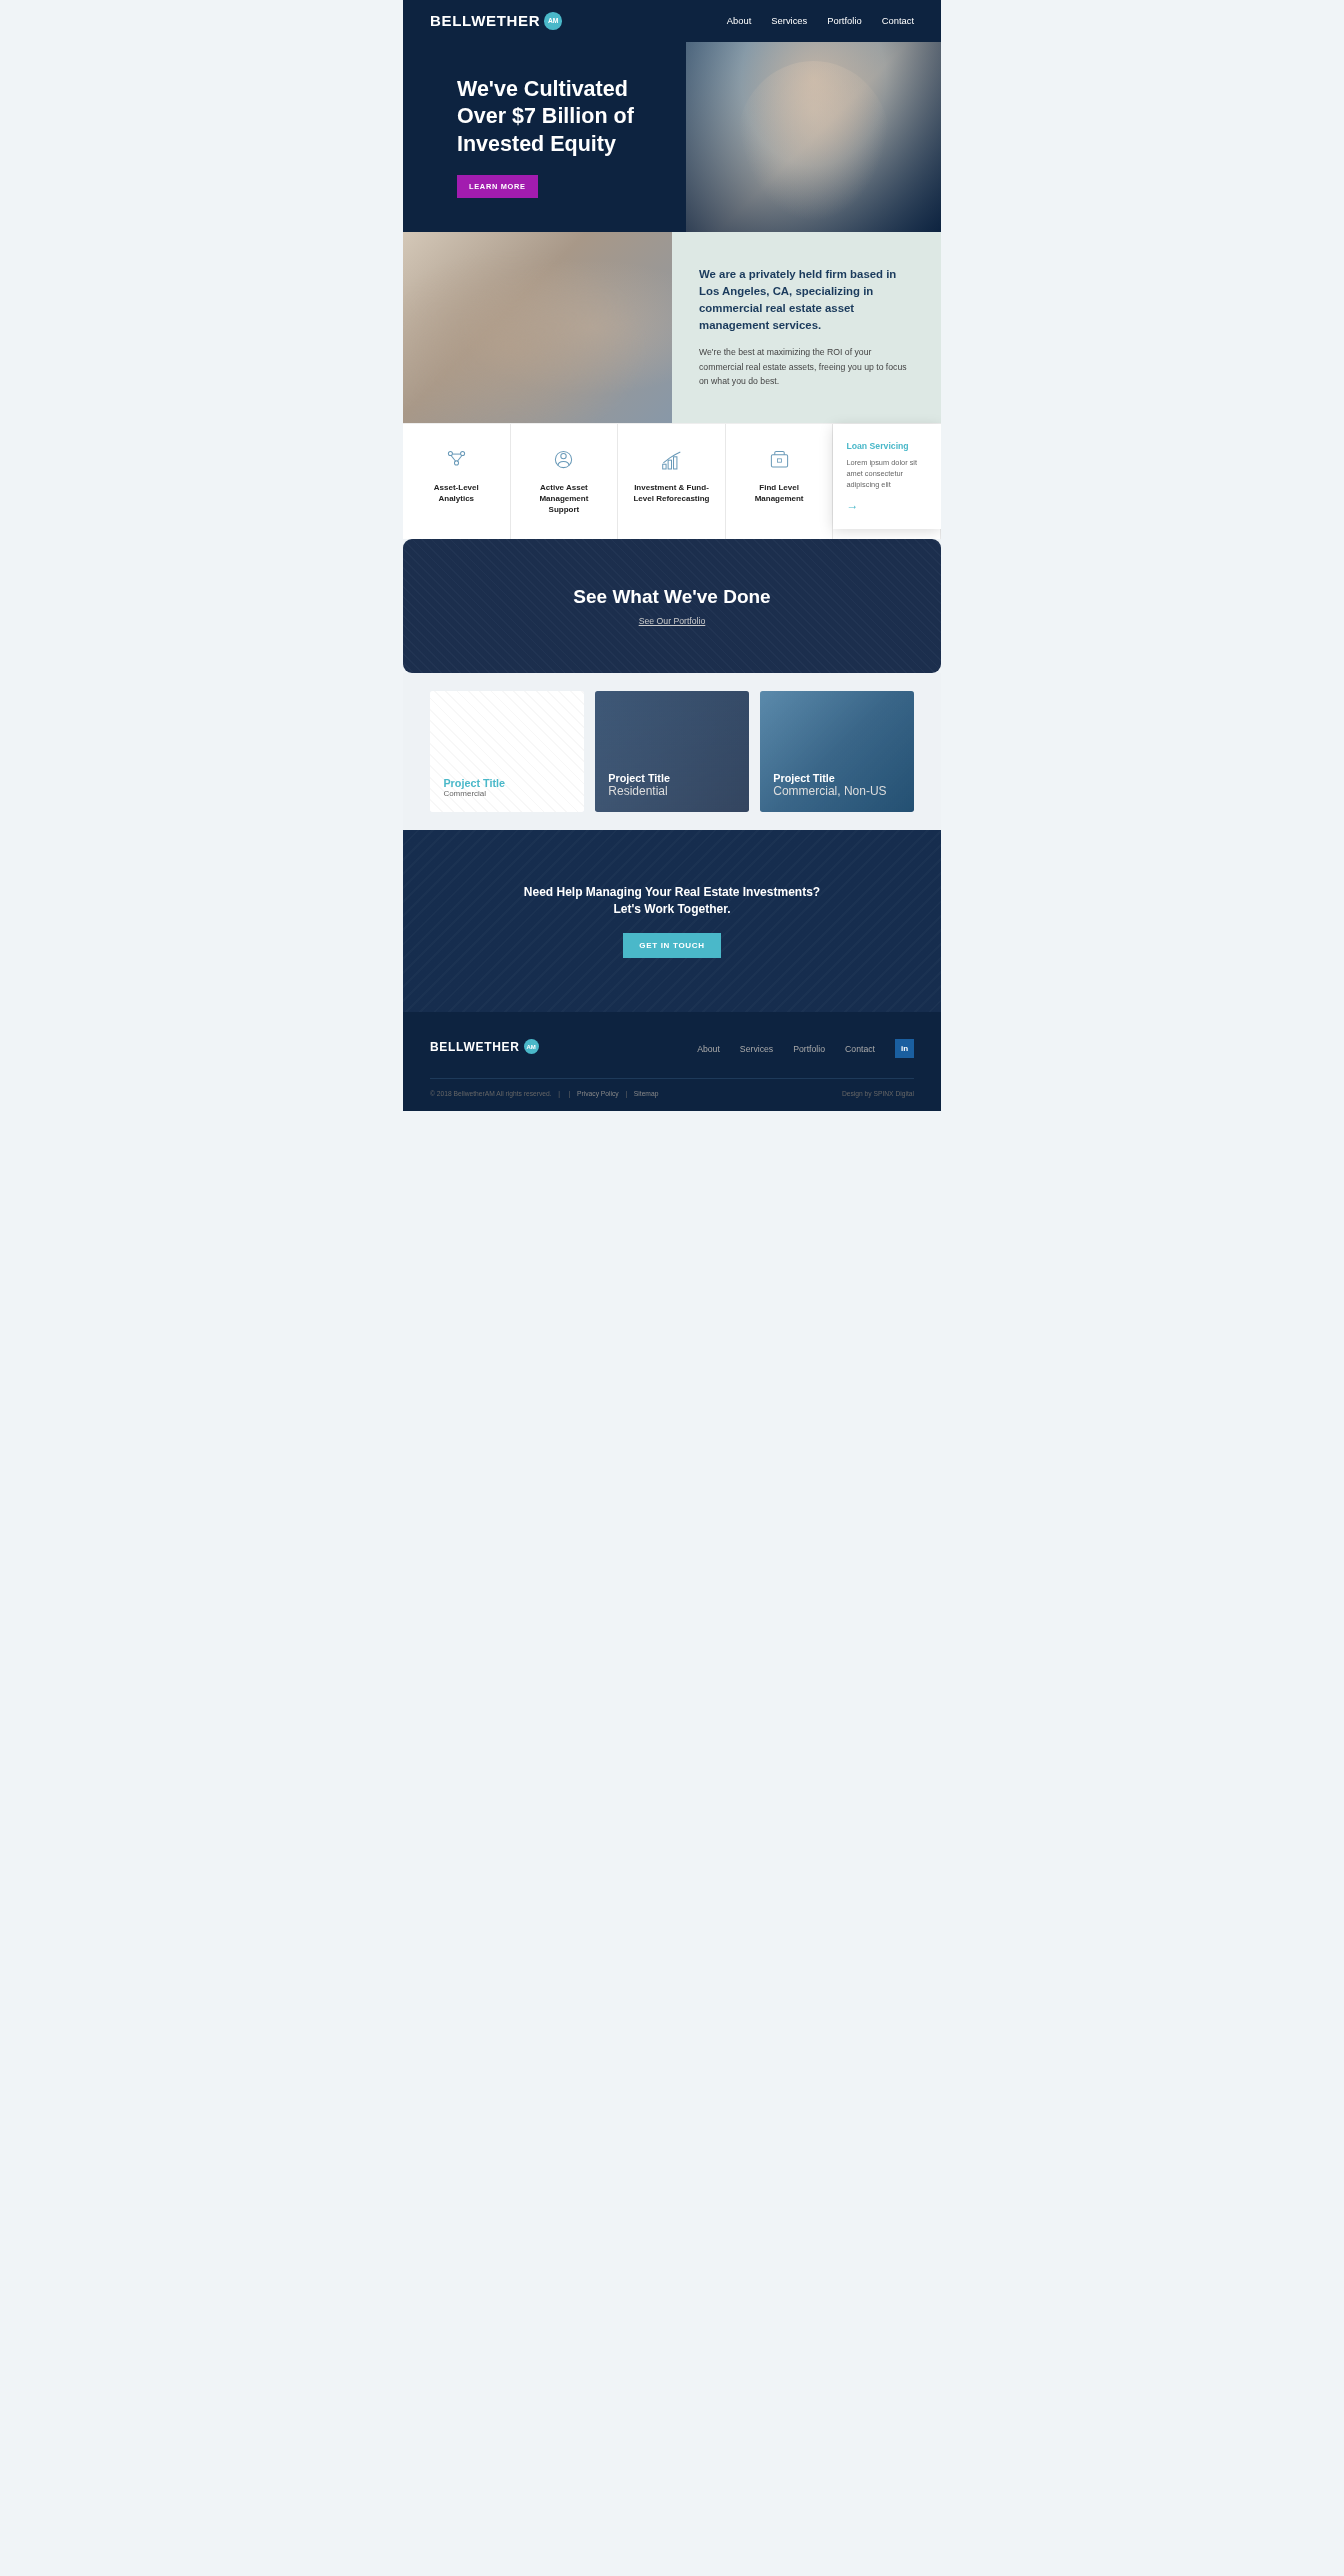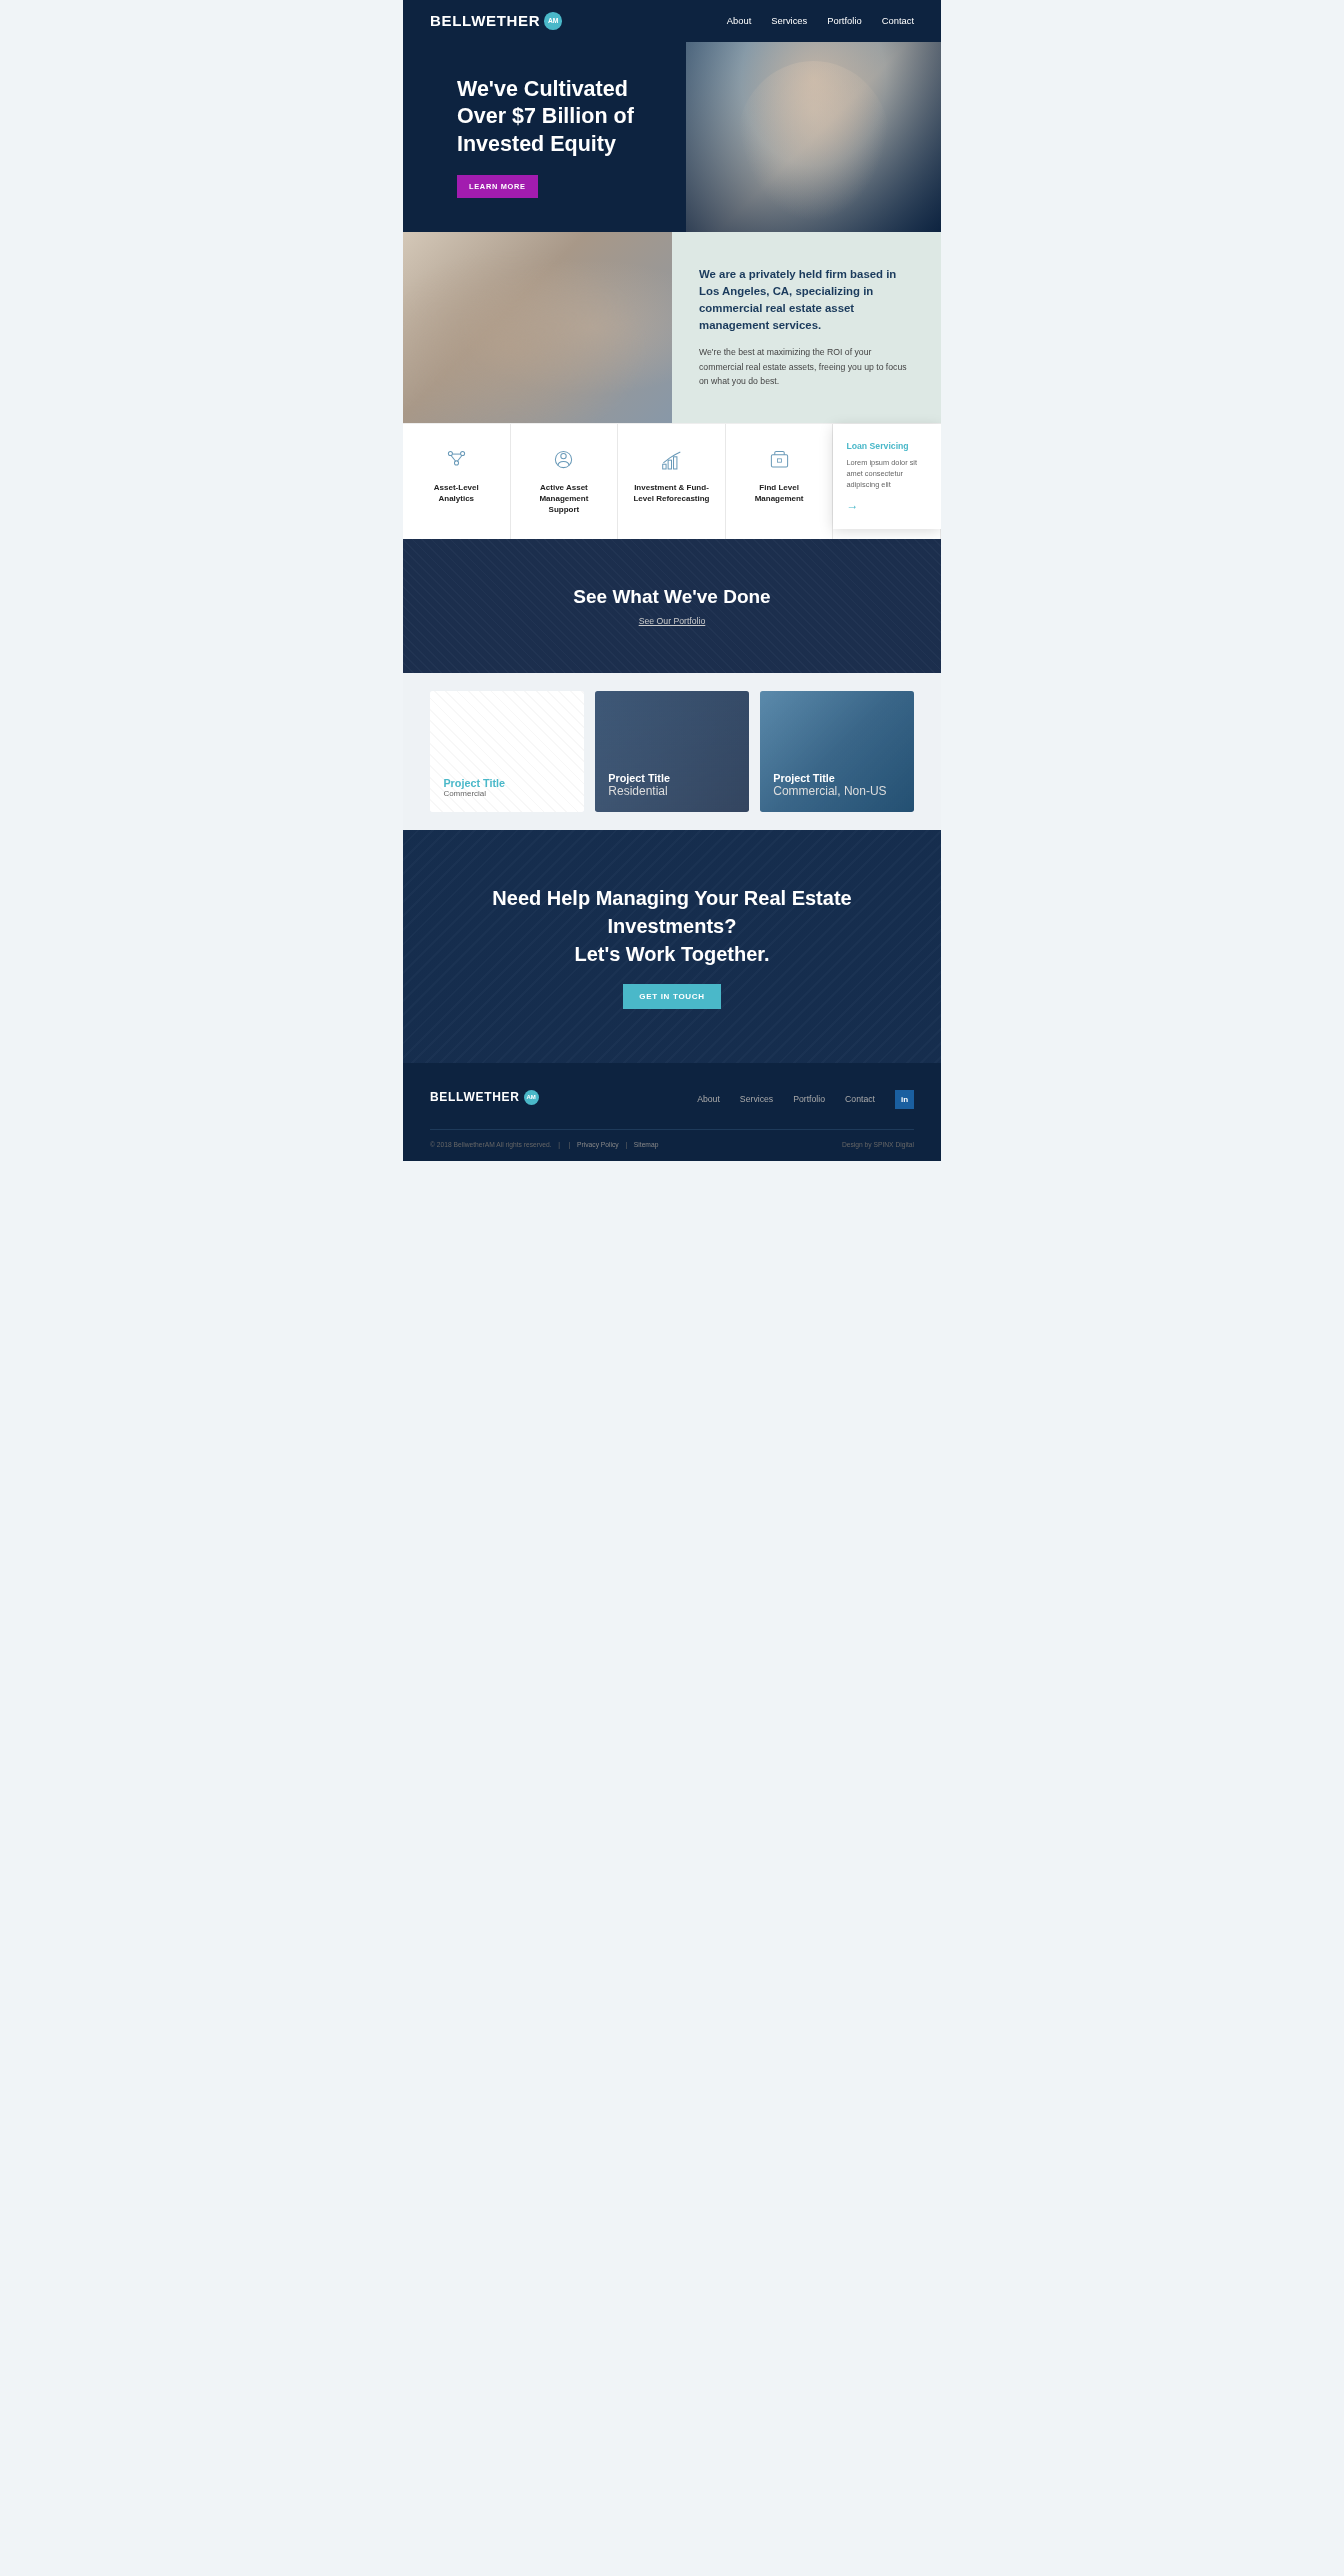--- a/index.html
+++ b/index.html
@@ -88,21 +88,21 @@
     }
     .loan-card-title { color: #4ab8c9; font-size: 8.7px; font-weight: 700; margin-bottom: 5.4px; }
     .loan-card-text { color: #666; font-size: 7.4px; line-height: 1.5; margin-bottom: 8px; }
     .loan-card-arrow { color: #4ab8c9; font-size: 12px; }
 
     
     .portfolio-cta {
       background: linear-gradient(rgba(20,40,70,0.65), rgba(20,40,70,0.65)),
                   repeating-linear-gradient(45deg, #3a4a6a 0px, #3a4a6a 1.3px, #2a3a5a 1.3px, #2a3a5a 6.7px);
       padding: 47px 27px; text-align: center; min-height: 108px;
-      display: flex; flex-direction: column; align-items: center; justify-content: center; gap: 8px;
+      display: flex; flex-direction: column; align-items: center; justify-content: center; gap: 8px; border-radius: 9px;
     }
     .portfolio-cta h2 { color: #fff; font-size: 19px; font-weight: 700; }
     .portfolio-cta a { color: #ccc; font-size: 8.7px; text-decoration: underline; }
 
     
     .projects-section { background: #eef2f5; padding: 18px 27px; }
     .projects-grid { display: grid; grid-template-columns: 1fr 1fr 1fr; gap: 10.8px; }
     .project-card { border-radius: 2.7px; overflow: hidden; position: relative; min-height: 121px; }
     .project-card-white { background: #fff; display: flex; flex-direction: column; justify-content: flex-end; padding: 13.4px; }
     .project-card-white .proj-bg {
@@ -127,21 +127,21 @@
     .proj-type-light { color: #ddd; font-size: 12px; }
 
     
     .contact-cta {
       background: linear-gradient(rgba(20,40,70,0.7), rgba(20,40,70,0.7)),
                   repeating-linear-gradient(135deg, #2a4a70 0px, #2a4a70 2px, #1a3a60 2px, #1a3a60 10px);
       padding: 54px 27px; text-align: center;
       display: flex; flex-direction: column; align-items: center; justify-content: center; gap: 16px;
       min-height: 148px;
     }
-    .contact-cta h2 { color: #fff; font-size: 20px; font-weight: 700; line-height: 1.4; }
+    .contact-cta h2 { color: #fff; font-size: 12px; font-weight: 700; line-height: 1.4; }
     .contact-btn {
       background: #4ab8c9; color: #fff; border: none; padding: 8px 16px;
       font-size: 8px; font-weight: 700; letter-spacing: 0.7px; cursor: pointer; text-transform: uppercase;
     }
 
     
     footer { background: #0d2340; padding: 27px 27px 13.4px; }
     .footer-top {
       display: flex; justify-content: space-between; align-items: flex-start;
       padding-bottom: 20px; border-bottom: 0.7px solid #1e3a5a;

